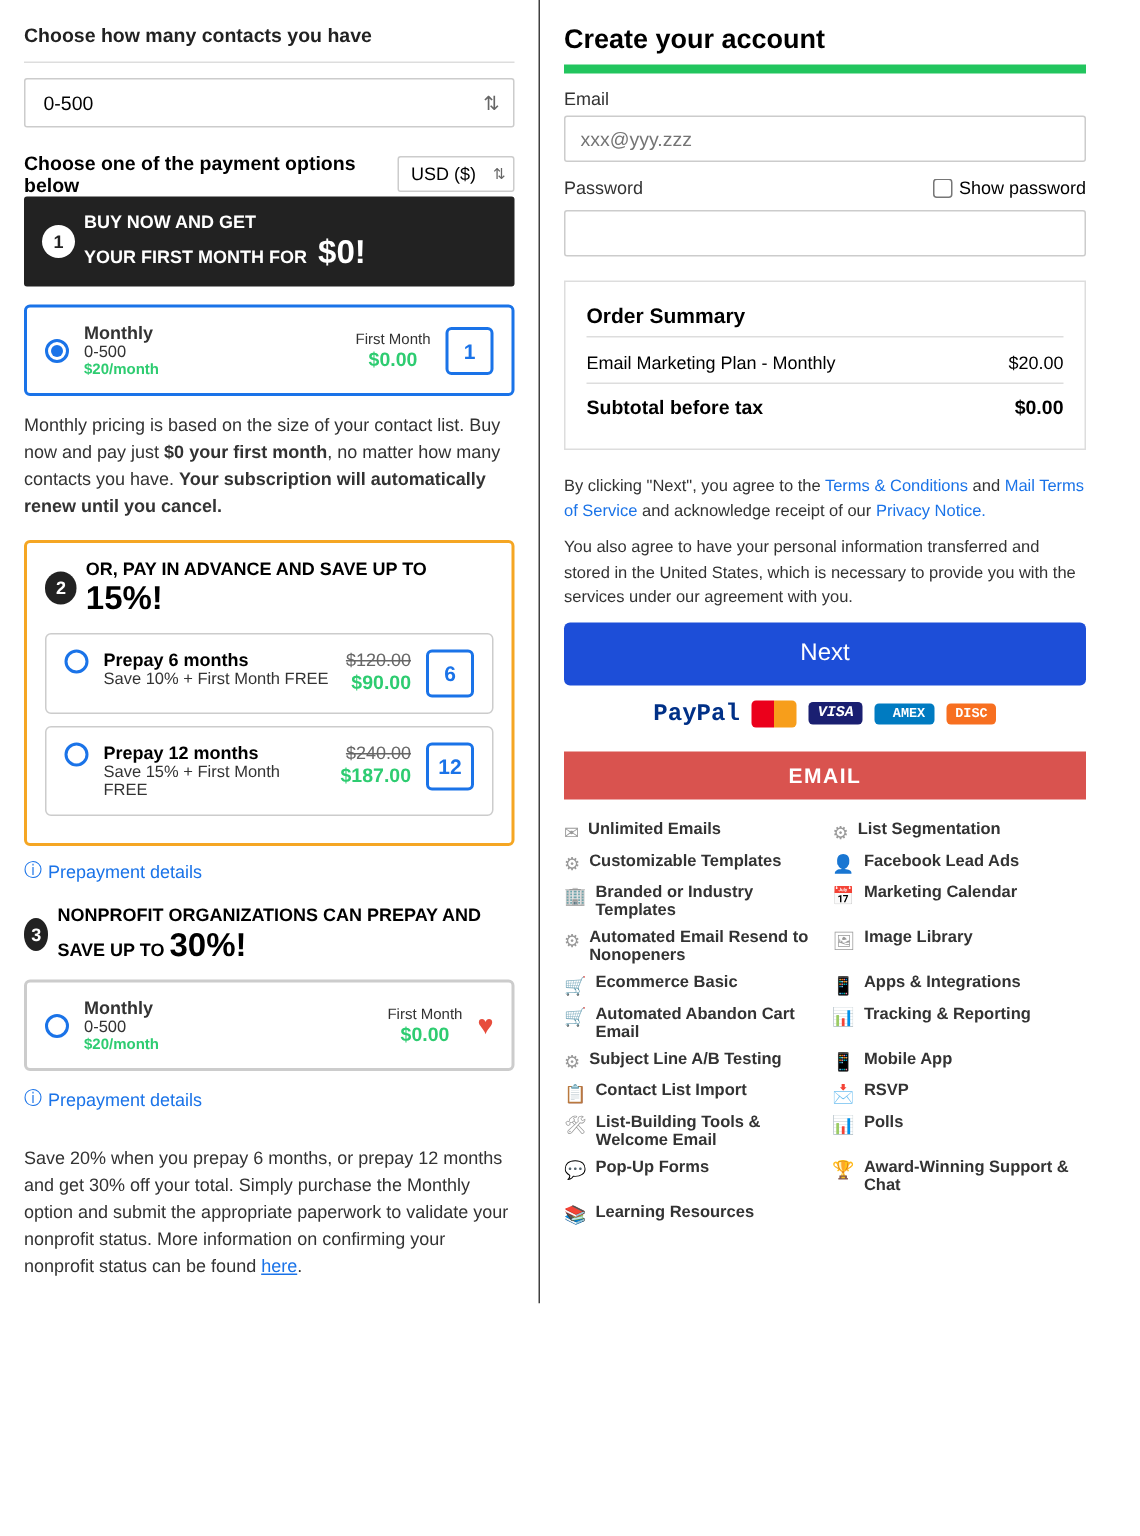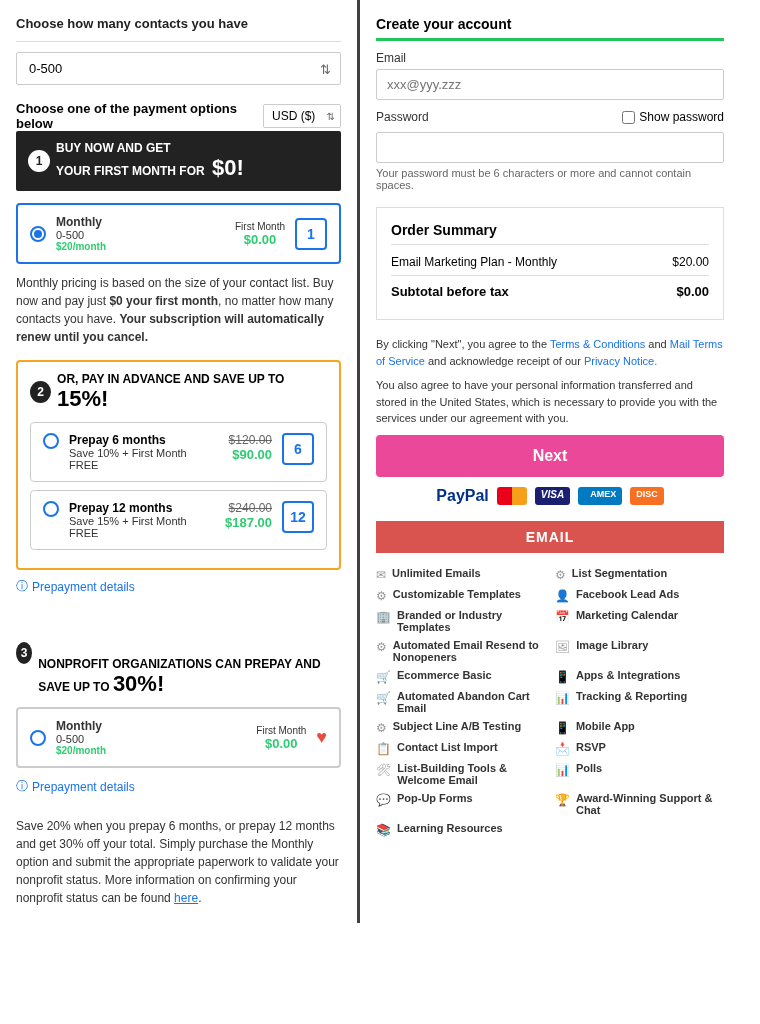--- a/index.html
+++ b/index.html
@@ -1,18 +1,18 @@
 <!DOCTYPE html>
 <html><head>
   <meta charset="utf-8">
   <style>
     * { box-sizing: border-box; margin: 0; padding: 0; }
     body { font-family: Arial, sans-serif; font-size: 13px; background: #fff; width: 760px; }
     .layout { display: flex; width: 760px; }
-    .left-col { width: 360px; padding: 16px; border-right: 3px solid #404040; }
+    .left-col { width: 360px; padding: 16px; border-right: 1px solid #404040; }
     .right-col { width: 380px; padding: 16px; }
 
     
     .section-title { font-size: 13px; font-weight: bold; color: #222; margin-bottom: 8px; }
     .select-wrapper { position: relative; margin-bottom: 16px; }
     .select-wrapper select { width: 100%; padding: 8px 12px; border: 1px solid #ccc; appearance: none; font-size: 13px; border-radius: 2px; background: #fff; }
     .select-wrapper::after { content: '⇅'; position: absolute; right: 10px; top: 50%; transform: translateY(-50%); pointer-events: none; color: #666; }
 
     .payment-header { display: flex; justify-content: center; align-items: center; }
     .payment-title { font-size: 13px; font-weight: bold; }
@@ -52,46 +52,46 @@
     .prepay-info { flex: 1; }
     .prepay-months { font-weight: bold; font-size: 12px; }
     .prepay-save { font-size: 11px; color: #333; }
     .prepay-pricing { text-align: right; }
     .prepay-original { font-size: 12px; text-decoration: line-through; color: #666; }
     .prepay-discounted { color: #2ecc71; font-weight: bold; font-size: 13px; }
 
     .link-blue { color: #1a73e8; font-size: 12px; cursor: pointer; text-decoration: none; display: inline-flex; align-items: center; gap: 4px; margin-bottom: 14px; }
 
     .nonprofit-banner { display: flex; align-items: center; margin-bottom: 10px; }
-    .nonprofit-title { font-size: 12px; font-weight: bold; text-transform: uppercase; margin-top: 48px; }
+    .nonprofit-title { font-size: 12px; font-weight: bold; text-transform: uppercase; }
     .nonprofit-pct { font-size: 22px; font-weight: bold; }
     .heart-icon { color: #e74c3c; font-size: 18px; }
 
     .nonprofit-desc { font-size: 12px; color: #333; line-height: 1.5; margin-top: 8px; }
     .nonprofit-desc a { color: #1a73e8; }
 
     
     .form-section { margin-bottom: 16px; }
-    .form-section-title { font-size: 14px; font-weight: bold; margin-bottom: 10px; border-bottom: 3px solid #22c55e; padding-bottom: 6px; }
+    .form-section-title { font-size: 18px; font-weight: bold; margin-bottom: 10px; border-bottom: 6px solid #22c55e; padding-bottom: 6px; }
     .form-label { font-size: 12px; color: #333; margin-bottom: 4px; display: block; }
     .form-input { width: 100%; padding: 7px 10px; border: 1px solid #ccc; border-radius: 2px; font-size: 13px; }
     .form-hint { font-size: 11px; color: #666; margin-top: 4px; }
     .password-row { display: flex; justify-content: space-between; align-items: center; margin-bottom: 4px; }
     .show-pw { display: flex; align-items: center; gap: 4px; font-size: 12px; }
     .show-pw input[type=checkbox] { margin: 0; }
 
     .order-summary { border: 1px solid #ddd; padding: 14px; margin-bottom: 16px; }
     .order-title { font-size: 14px; font-weight: bold; margin-bottom: 10px; border-bottom: 1px solid #ddd; padding-bottom: 6px; }
     .order-row { display: flex; justify-content: space-between; font-size: 12px; margin-bottom: 6px; }
     .order-row.subtotal { font-weight: bold; font-size: 13px; border-top: 1px solid #ddd; padding-top: 8px; margin-top: 4px; }
     .order-discount { color: #333; }
     .terms-text { font-size: 11px; color: #333; margin-bottom: 8px; line-height: 1.5; }
     .terms-text a { color: #1a73e8; text-decoration: none; }
-    .next-btn { width: 100%; padding: 12px; background: #ec4899; color: #fff; border: none; font-size: 16px; font-weight: bold; border-radius: 4px; cursor: pointer; margin-bottom: 10px; }
-    .payment-icons { display: flex; justify-content: center; gap: 8px; }
+    .next-btn { width: 100%; padding: 12px; background: #1d4ed8; color: #fff; border: none; font-size: 16px; font-weight: normal; border-radius: 4px; cursor: pointer; margin-bottom: 10px; }
+    .payment-icons { display: flex; justify-content: center; align-items: center; gap: 8px; font-family: Liberation Mono, monospace; }
     .paypal-logo { font-size: 16px; color: #003087; font-weight: bold; }
     .card-icon { background: #ddd; border-radius: 3px; padding: 2px 6px; font-size: 10px; font-weight: bold; }
     .card-icon.visa { background: #1a1f71; color: #fff; font-size: 10px; font-style: italic; }
     .card-icon.ae { background: #007bc1; color: #fff; font-size: 9px; padding-left: 12px; }
     .card-icon.disc { background: #f76f20; color: #fff; font-size: 9px; }
 
     
     .feature-section { background: #d9534f; padding: 8px; text-align: center; margin-bottom: 10px; }
     .feature-title { color: #fff; font-weight: bold; font-size: 14px; letter-spacing: 1px; }
     .features-grid { display: grid; grid-template-columns: 1fr 1fr; gap: 6px 10px; padding: 4px 0; }
@@ -250,21 +250,20 @@
 
       <div style="margin-top:10px;">
         <div class="password-row">
           <label class="form-label" style="margin:0;">Password</label>
           <div class="show-pw">
             <input type="checkbox" style="">
             <span>Show password</span>
           </div>
         </div>
         <input class="form-input" type="password" style="margin-top: 4px;">
-        <div class="form-hint">Your password must be 6 characters or more and cannot contain spaces.</div>
       </div>
     </div>
 
     
     <div class="order-summary">
       <div class="order-title">Order Summary</div>
 
       <div class="order-row">
         <span>Email Marketing Plan - Monthly</span>
         <span>$20.00</span>

